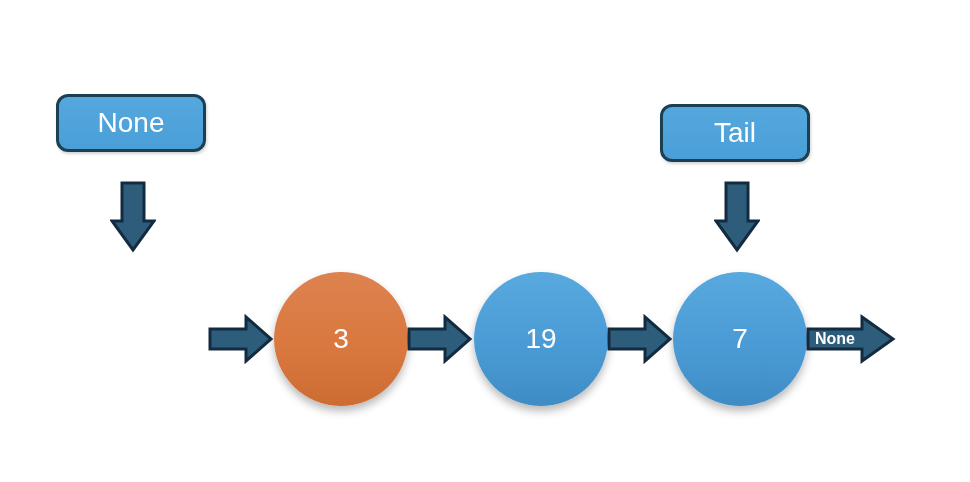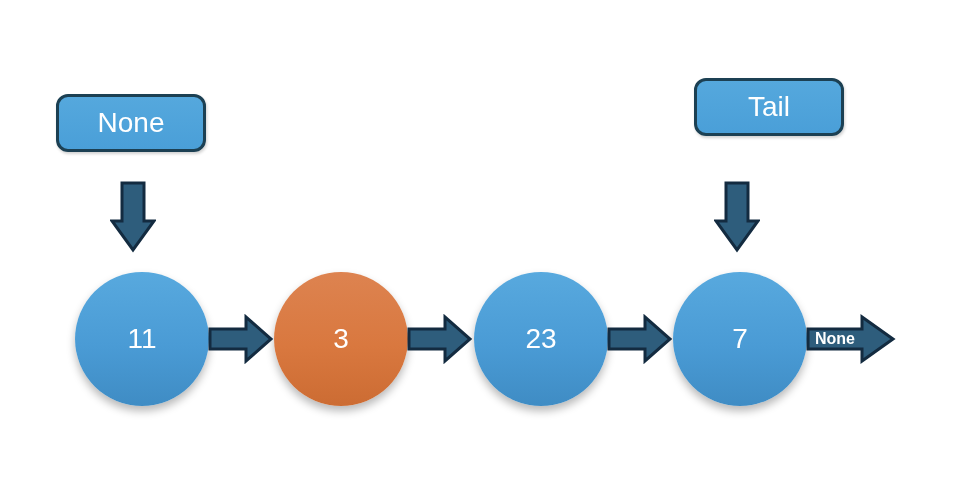--- a/index.html
+++ b/index.html
@@ -25,21 +25,21 @@
     border-radius: 12px;
     display: flex;
     align-items: center;
     justify-content: center;
     color: var(--text-color);
     font-size: 28px;
     box-shadow: 1px 2px 3px rgba(0,0,0,0.18);
     box-sizing: border-box;
   }
   .pointer-box.head { left: 56px;  top: 94px; }
-  .pointer-box.tail { left: 660px; top: 78px; margin-left: 34px; }
+  .pointer-box.tail { left: 660px; top: 104px; }
 
   
   .arrow-down { position: absolute; width: 46px; height: 72px; }
   .arrow-down.head-arrow { left: 110px; top: 181px; }
   .arrow-down.tail-arrow { left: 714px; top: 181px; }
 
   .arrow-right { position: absolute; width: 66px; height: 50px; top: 314px; }
   .arrow-right.a1 { left: 208px; }
   .arrow-right.a2 { left: 407px; }
   .arrow-right.a3 { left: 607px; }
@@ -106,28 +106,25 @@
   </div>
 
   <svg class="arrow-down head-arrow" viewBox="0 0 46 72">
     <polygon points="12,2 34,2 34,40 44,40 23,69 2,40 12,40"></polygon>
   </svg>
 
   <svg class="arrow-down tail-arrow" viewBox="0 0 46 72">
     <polygon points="12,2 34,2 34,40 44,40 23,69 2,40 12,40"></polygon>
   </svg>
 
-  <div class="node n0" data-color="blue">
-    <span>11</span>
-  </div>
   <div class="node n1" data-color="orange">
     <span>3</span>
   </div>
   <div class="node n2" data-color="blue">
-    <span>23</span>
+    <span>19</span>
   </div>
   <div class="node n3" data-color="blue">
     <span>7</span>
   </div>
 
   <svg class="arrow-right a1" viewBox="0 0 66 50">
     <polygon points="2,15 38,15 38,3 63,25 38,47 38,35 2,35"></polygon>
   </svg>
   <svg class="arrow-right a2" viewBox="0 0 66 50">
     <polygon points="2,15 38,15 38,3 63,25 38,47 38,35 2,35"></polygon>

